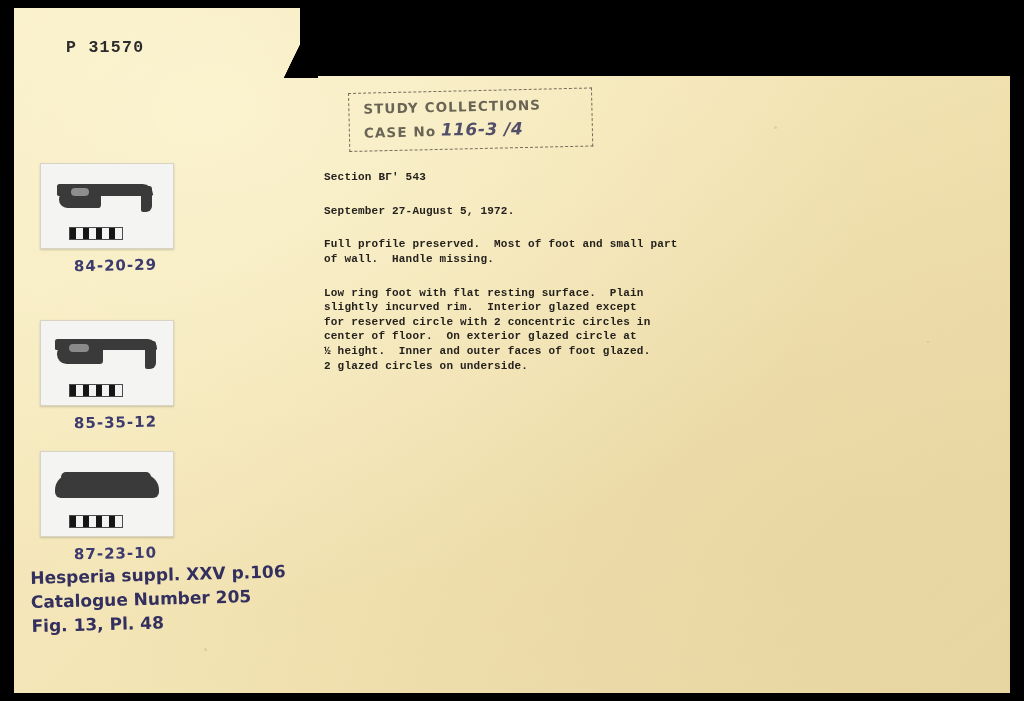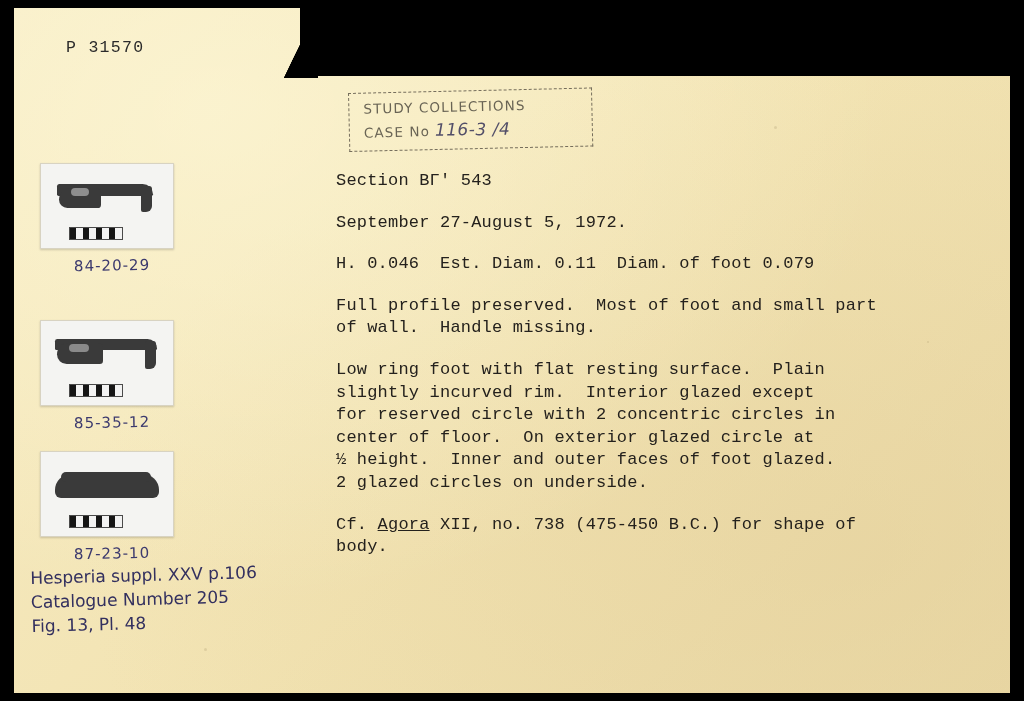--- a/index.html
+++ b/index.html
@@ -19,20 +19,21 @@
     left: 14px;
     top: 8px;
     width: 996px;
     height: 685px;
     background: #f5e6b8;
     background-image:
       radial-gradient(ellipse at 20% 15%, rgba(255,250,220,0.55), rgba(255,250,220,0) 60%),
       radial-gradient(ellipse at 85% 80%, rgba(226,205,152,0.45), rgba(226,205,152,0) 65%),
       linear-gradient(135deg, #f7ecc4 0%, #f2e3b2 55%, #ead9a6 100%);
     box-shadow: 0 0 2px rgba(0,0,0,0.5);
+    font-weight: bold;
   }
 
   
   #card::before {
     content: "";
     position: absolute;
     left: 0;
     top: 0;
     width: 296px;
     height: 78px;
@@ -153,25 +154,25 @@
     color: #2f2d55;
     letter-spacing: 0.5px;
     margin-left: 5px;
     display: inline-block;
     transform: rotate(0.6deg);
   }
 
   
   #typed {
     position: absolute;
-    left: 322px;
+    left: 310px;
     top: 162px;
     width: 660px;
     font-family: "Liberation Mono", monospace;
-    font-size: 17px;
+    font-size: 11px;
     line-height: 1.33;
     color: #24211d;
     letter-spacing: 0.2px;
   }
   #typed p {
     margin: 0 0 19px 0;
     white-space: pre-wrap;
   }
   .uline { text-decoration: underline; }
 
@@ -236,26 +237,23 @@
   <div id="stamp">
     <div>STUDY COLLECTIONS</div>
     <div class="line2">
       <span>CASE No</span><span class="casenum">116-3 /4</span>
     </div>
   </div>
 
   <div id="typed">
     <p>Section BГ' 543</p>
     <p>September 27-August 5, 1972.</p>
-    <p>H. 0.046  Est. Diam. 0.11  Diam. of foot 0.079</p>
     <p>Full profile preserved.  Most of foot and small part
 of wall.  Handle missing.</p>
     <p>Low ring foot with flat resting surface.  Plain
 slightly incurved rim.  Interior glazed except
 for reserved circle with 2 concentric circles in
 center of floor.  On exterior glazed circle at
 ½ height.  Inner and outer faces of foot glazed.
 2 glazed circles on underside.</p>
-    <p><span>Cf. </span><span class="uline">Agora</span><span> XII, no. 738 (475-450 B.C.) for shape of
-body.</span></p>
   </div>
 
 </div>
 
 </body></html>

